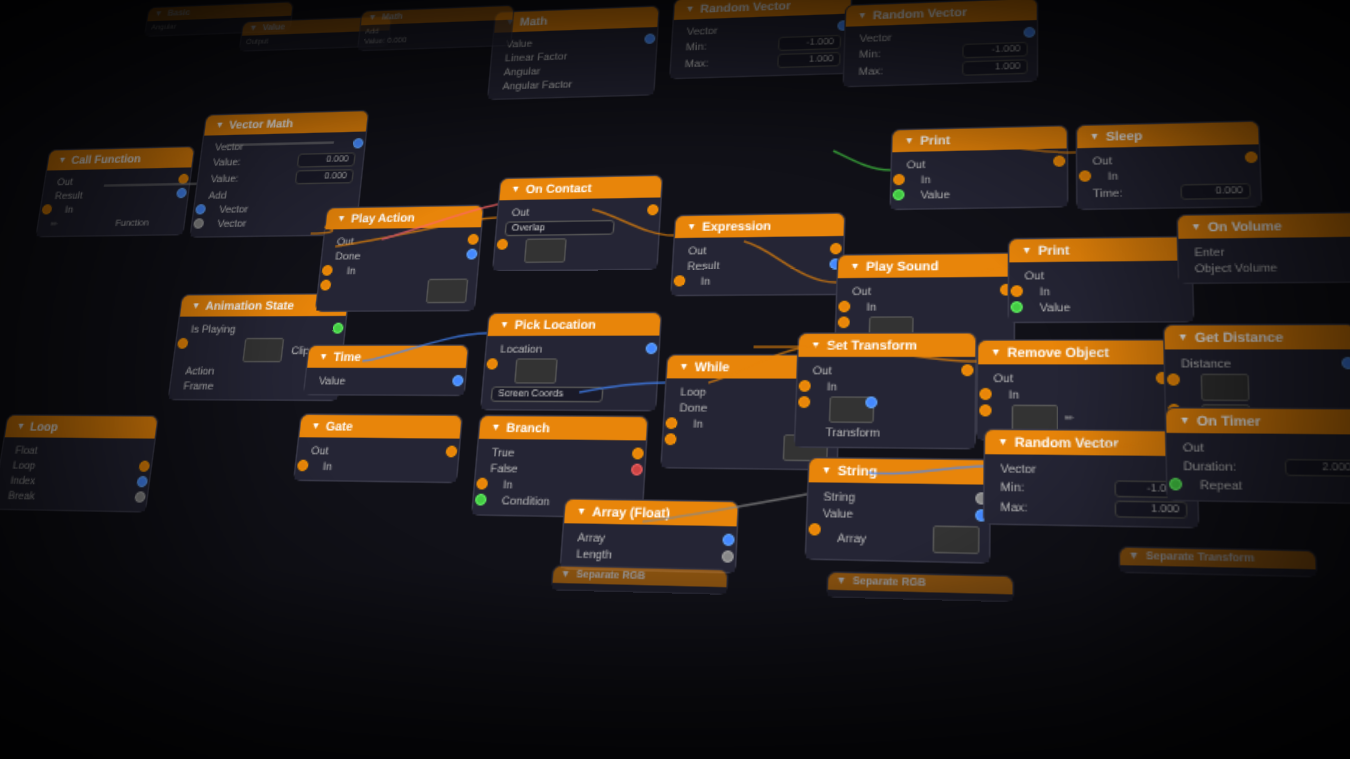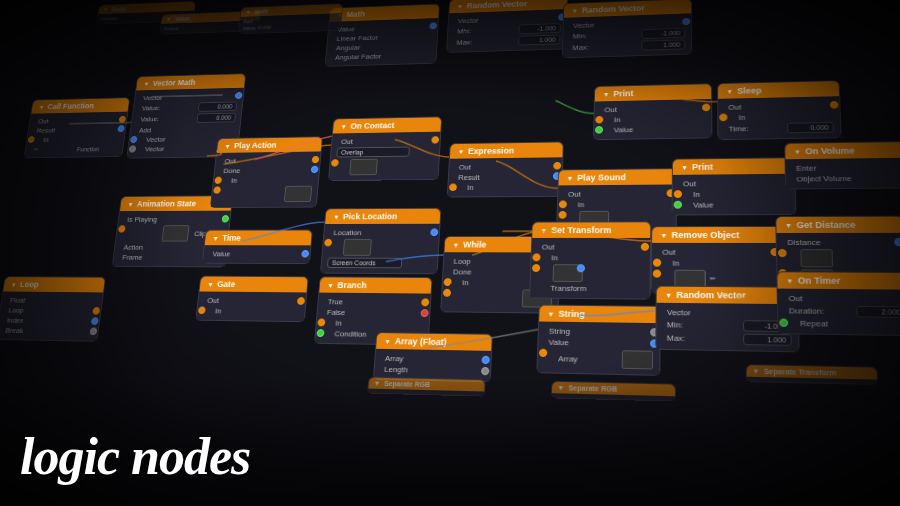--- a/index.html
+++ b/index.html
@@ -753,15 +753,14 @@
     <div class="node" style="left:800px; top:440px; width:115px; opacity:0.55;">
       <div class="node-header" style="font-size:7px; padding:2px 5px;">Separate Transform</div>
       <div class="node-body" style="padding:2px 4px;"></div>
     </div>
 
   </div>
 
   <div class="vignette"></div>
   <div class="corner-dark"></div>
 
-  <div class="title-text">logic nodes</div>
 
 </div>
 
 </body></html>

